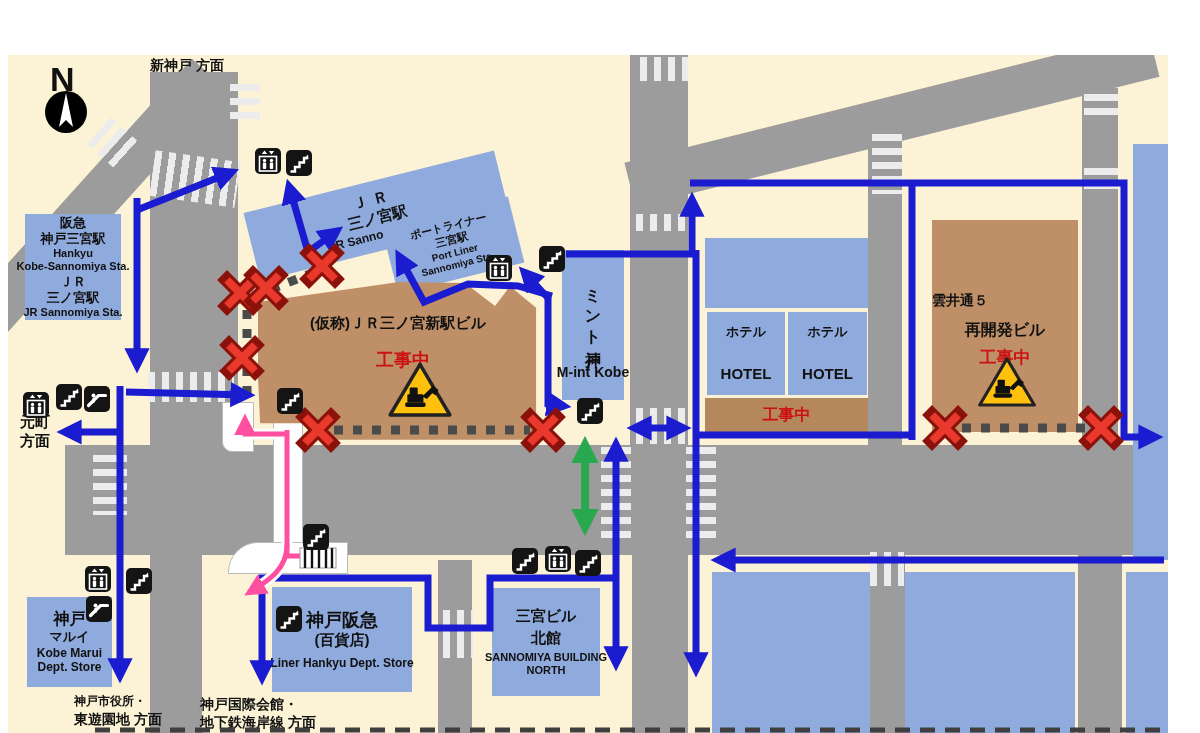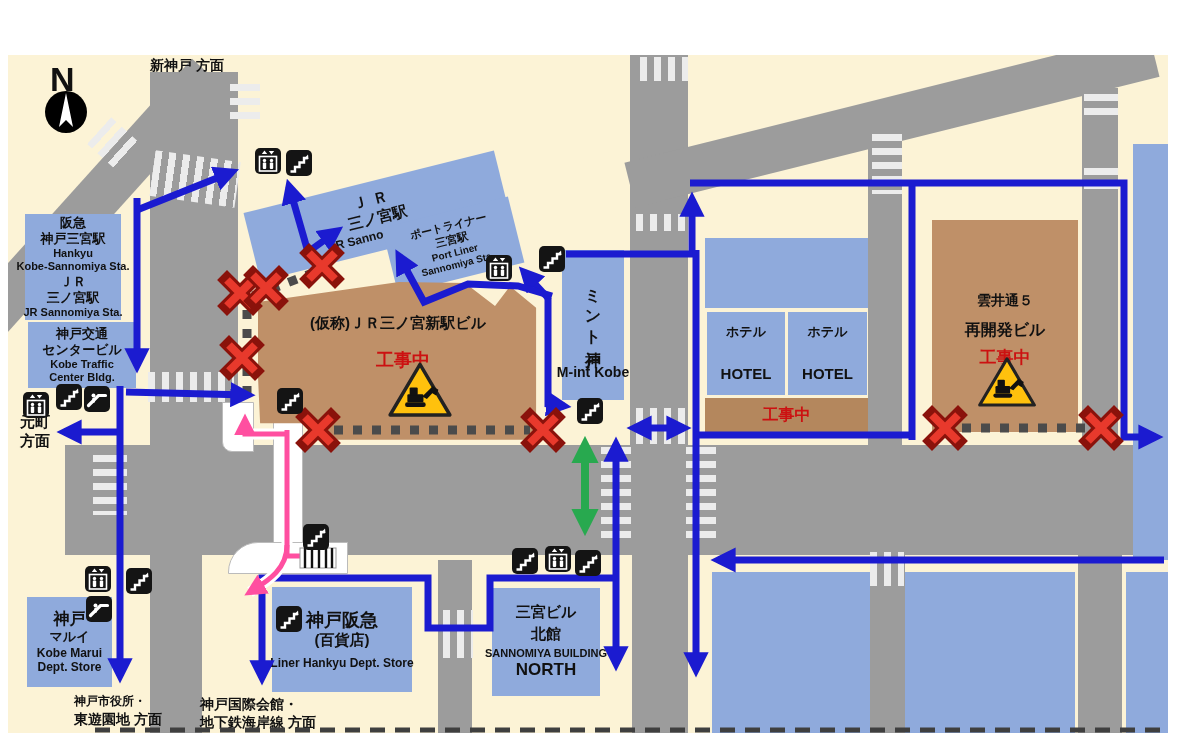--- a/index.html
+++ b/index.html
@@ -66,26 +66,20 @@
   <div class="bldg" style="left:25px;top:214px;width:96px;height:106px;">
     <span class="ja">阪急</span>
     <span class="ja">神戸三宮駅</span>
     <span class="en">Hankyu</span>
     <span class="en">Kobe-Sannomiya Sta.</span>
     <span class="ja">ＪＲ</span>
     <span class="ja">三ノ宮駅</span>
     <span class="en">JR Sannomiya Sta.</span>
   </div>
 
-  <div class="bldg" style="left:28px;top:322px;width:108px;height:66px;">
-    <span class="ja">神戸交通</span>
-    <span class="ja">センタービル</span>
-    <span class="en">Kobe Traffic</span>
-    <span class="en">Center Bldg.</span>
-  </div>
 
   <div class="bldg" style="left:252px;top:212px;width:258px;height:70px;transform:rotate(-14deg);transform-origin:left center;">
     <span class="ja" style="font-size:15px;letter-spacing:6px;">ＪＲ</span>
     <span class="ja" style="font-size:15px;">三ノ宮駅</span>
     <span class="en" style="font-size:12px;">JR Sannomiya Sta.</span>
   </div>
 
   <div class="bldg" style="left:390px;top:227px;width:130px;height:68px;transform:rotate(-14deg);transform-origin:left center;">
     <span class="ja" style="font-size:11px;">ポートライナー</span>
     <span class="ja" style="font-size:11px;">三宮駅</span>
@@ -110,21 +104,21 @@
   </div>
   <div class="bldg" style="left:788px;top:312px;width:79px;height:83px;justify-content:space-around;">
     <span class="ja">ホテル</span>
     <span class="en" style="font-size:15px;">HOTEL</span>
   </div>
   <div class="abs" style="left:705px;top:398px;width:163px;height:34px;background:#b4875d;display:flex;align-items:center;justify-content:center;">
     <span class="lbl red" style="position:static;font-size:16px;">工事中</span>
   </div>
 
   <div class="abs" style="left:932px;top:220px;width:146px;height:212px;background:#bf9068;"></div>
-  <div class="lbl" style="left:932px;top:292px;width:146px;text-align:center;font-size:14px;">雲井通５</div>
+  <div class="lbl" style="left:932px;top:292px;width:146px;font-size:14px;">雲井通５</div>
   <div class="lbl" style="left:932px;top:320px;width:146px;text-align:center;font-size:16px;">再開発ビル</div>
   <div class="lbl red" style="left:932px;top:346px;width:146px;text-align:center;font-size:17px;">工事中</div>
 
   <div class="bldg" style="left:1133px;top:144px;width:35px;height:416px;"></div>
   <div class="bldg" style="left:712px;top:572px;width:158px;height:161px;"></div>
   <div class="bldg" style="left:905px;top:572px;width:170px;height:161px;"></div>
   <div class="bldg" style="left:1126px;top:572px;width:42px;height:161px;"></div>
 
   <div class="bldg" style="left:27px;top:597px;width:85px;height:90px;">
     <span class="ja" style="font-size:16px;">神戸</span>
@@ -136,21 +130,21 @@
   <div class="bldg" style="left:272px;top:587px;width:140px;height:105px;">
     <span class="ja" style="font-size:18px;">神戸阪急</span>
     <span class="ja" style="font-size:15px;">(百貨店)</span>
     <span class="en" style="font-size:12px;margin-top:6px;">Liner Hankyu Dept. Store</span>
   </div>
 
   <div class="bldg" style="left:492px;top:588px;width:108px;height:108px;">
     <span class="ja" style="font-size:15px;">三宮ビル</span>
     <span class="ja" style="font-size:15px;margin:3px 0;">北館</span>
     <span class="en" style="font-size:11px;">SANNOMIYA BUILDING</span>
-    <span class="en" style="font-size:17px;">NORTH</span>
+    <span class="en" style="font-size:11px;">NORTH</span>
   </div>
 
   <div class="lbl" style="left:150px;top:57px;font-size:14px;">新神戸 方面</div>
   <div class="lbl" style="left:20px;top:413px;font-size:15px;">元町</div>
   <div class="lbl" style="left:20px;top:432px;font-size:15px;">方面</div>
   <div class="lbl" style="left:74px;top:693px;font-size:12px;">神戸市役所・</div>
   <div class="lbl" style="left:74px;top:711px;font-size:14px;">東遊園地 方面</div>
   <div class="lbl" style="left:200px;top:696px;font-size:14px;">神戸国際会館・</div>
   <div class="lbl" style="left:200px;top:714px;font-size:14px;">地下鉄海岸線 方面</div>
   <div class="lbl" style="left:50px;top:60px;font-size:34px;">N</div>

